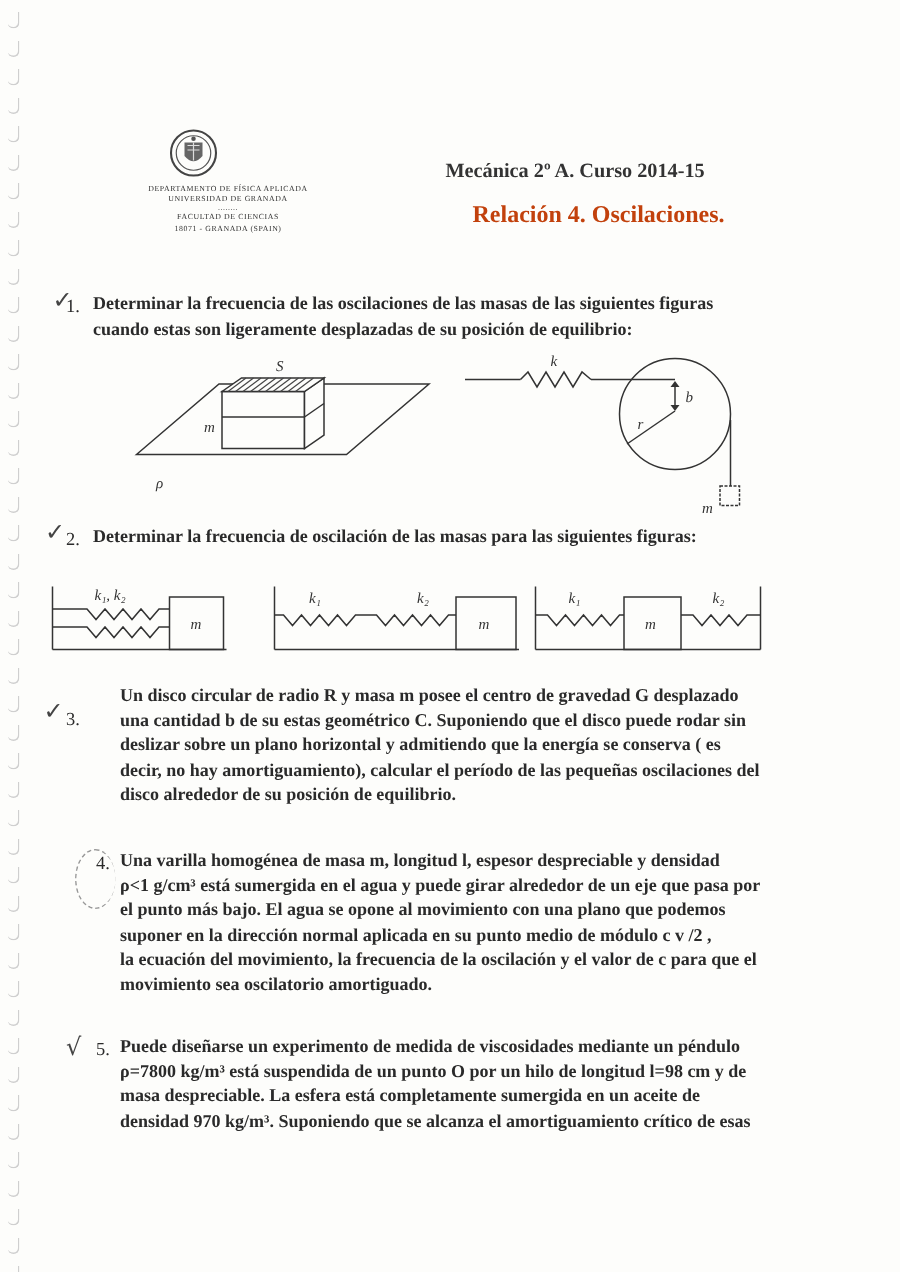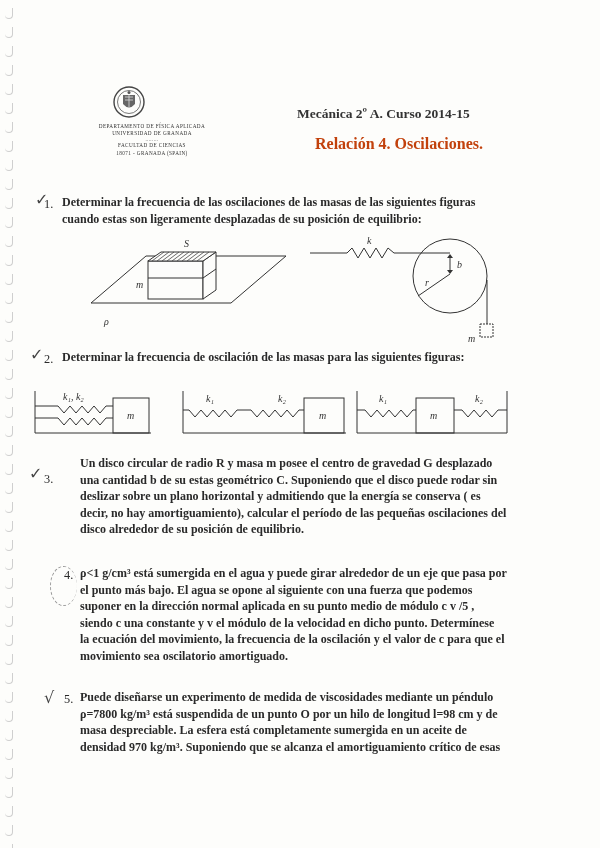--- a/index.html
+++ b/index.html
@@ -187,24 +187,24 @@
   <div>Un disco circular de radio R y masa m posee el centro de gravedad G desplazado</div>
   <div>una cantidad b de su estas geométrico C. Suponiendo que el disco puede rodar sin</div>
   <div>deslizar sobre un plano horizontal y admitiendo que la energía se conserva ( es</div>
   <div>decir, no hay amortiguamiento), calcular el período de las pequeñas oscilaciones del</div>
   <div>disco alrededor de su posición de equilibrio.</div>
 </div>
 
 <div class="circled"></div>
 <div class="pnum" style="left:64px;top:568px;">4.</div>
 <div class="ptext" style="left:80px;top:565px;width:436px;">
+  <div>Una varilla homogénea de masa m, longitud l, espesor despreciable y densidad</div>
   <div>ρ&lt;1 g/cm³ está sumergida en el agua y puede girar alrededor de un eje que pasa por</div>
-  <div>el punto más bajo. El agua se opone al siguiente con una fuerza que podemos</div>
-  <div>suponer en la dirección normal aplicada en su punto medio de módulo c v /5 ,</div>
-  <div>siendo c una constante y v el módulo de la velocidad en dicho punto.  Determínese</div>
+  <div>el punto más bajo. El agua se opone al movimiento con una plano que podemos</div>
+  <div>suponer en la dirección normal aplicada en su punto medio de módulo c v /2 ,</div>
   <div>la ecuación del movimiento, la frecuencia de la oscilación y el valor de c para que el</div>
   <div>movimiento sea oscilatorio amortiguado.</div>
 </div>
 
 <div class="check" style="left:44px;top:688px;">√</div>
 <div class="pnum" style="left:64px;top:692px;">5.</div>
 <div class="ptext" style="left:80px;top:689px;width:436px;">
   <div>Puede diseñarse un experimento de medida de viscosidades mediante un péndulo</div>
   <div>ρ=7800 kg/m³ está suspendida de un punto O por un hilo de longitud l=98 cm y de</div>
   <div>masa despreciable. La esfera está completamente sumergida en un aceite de</div>

